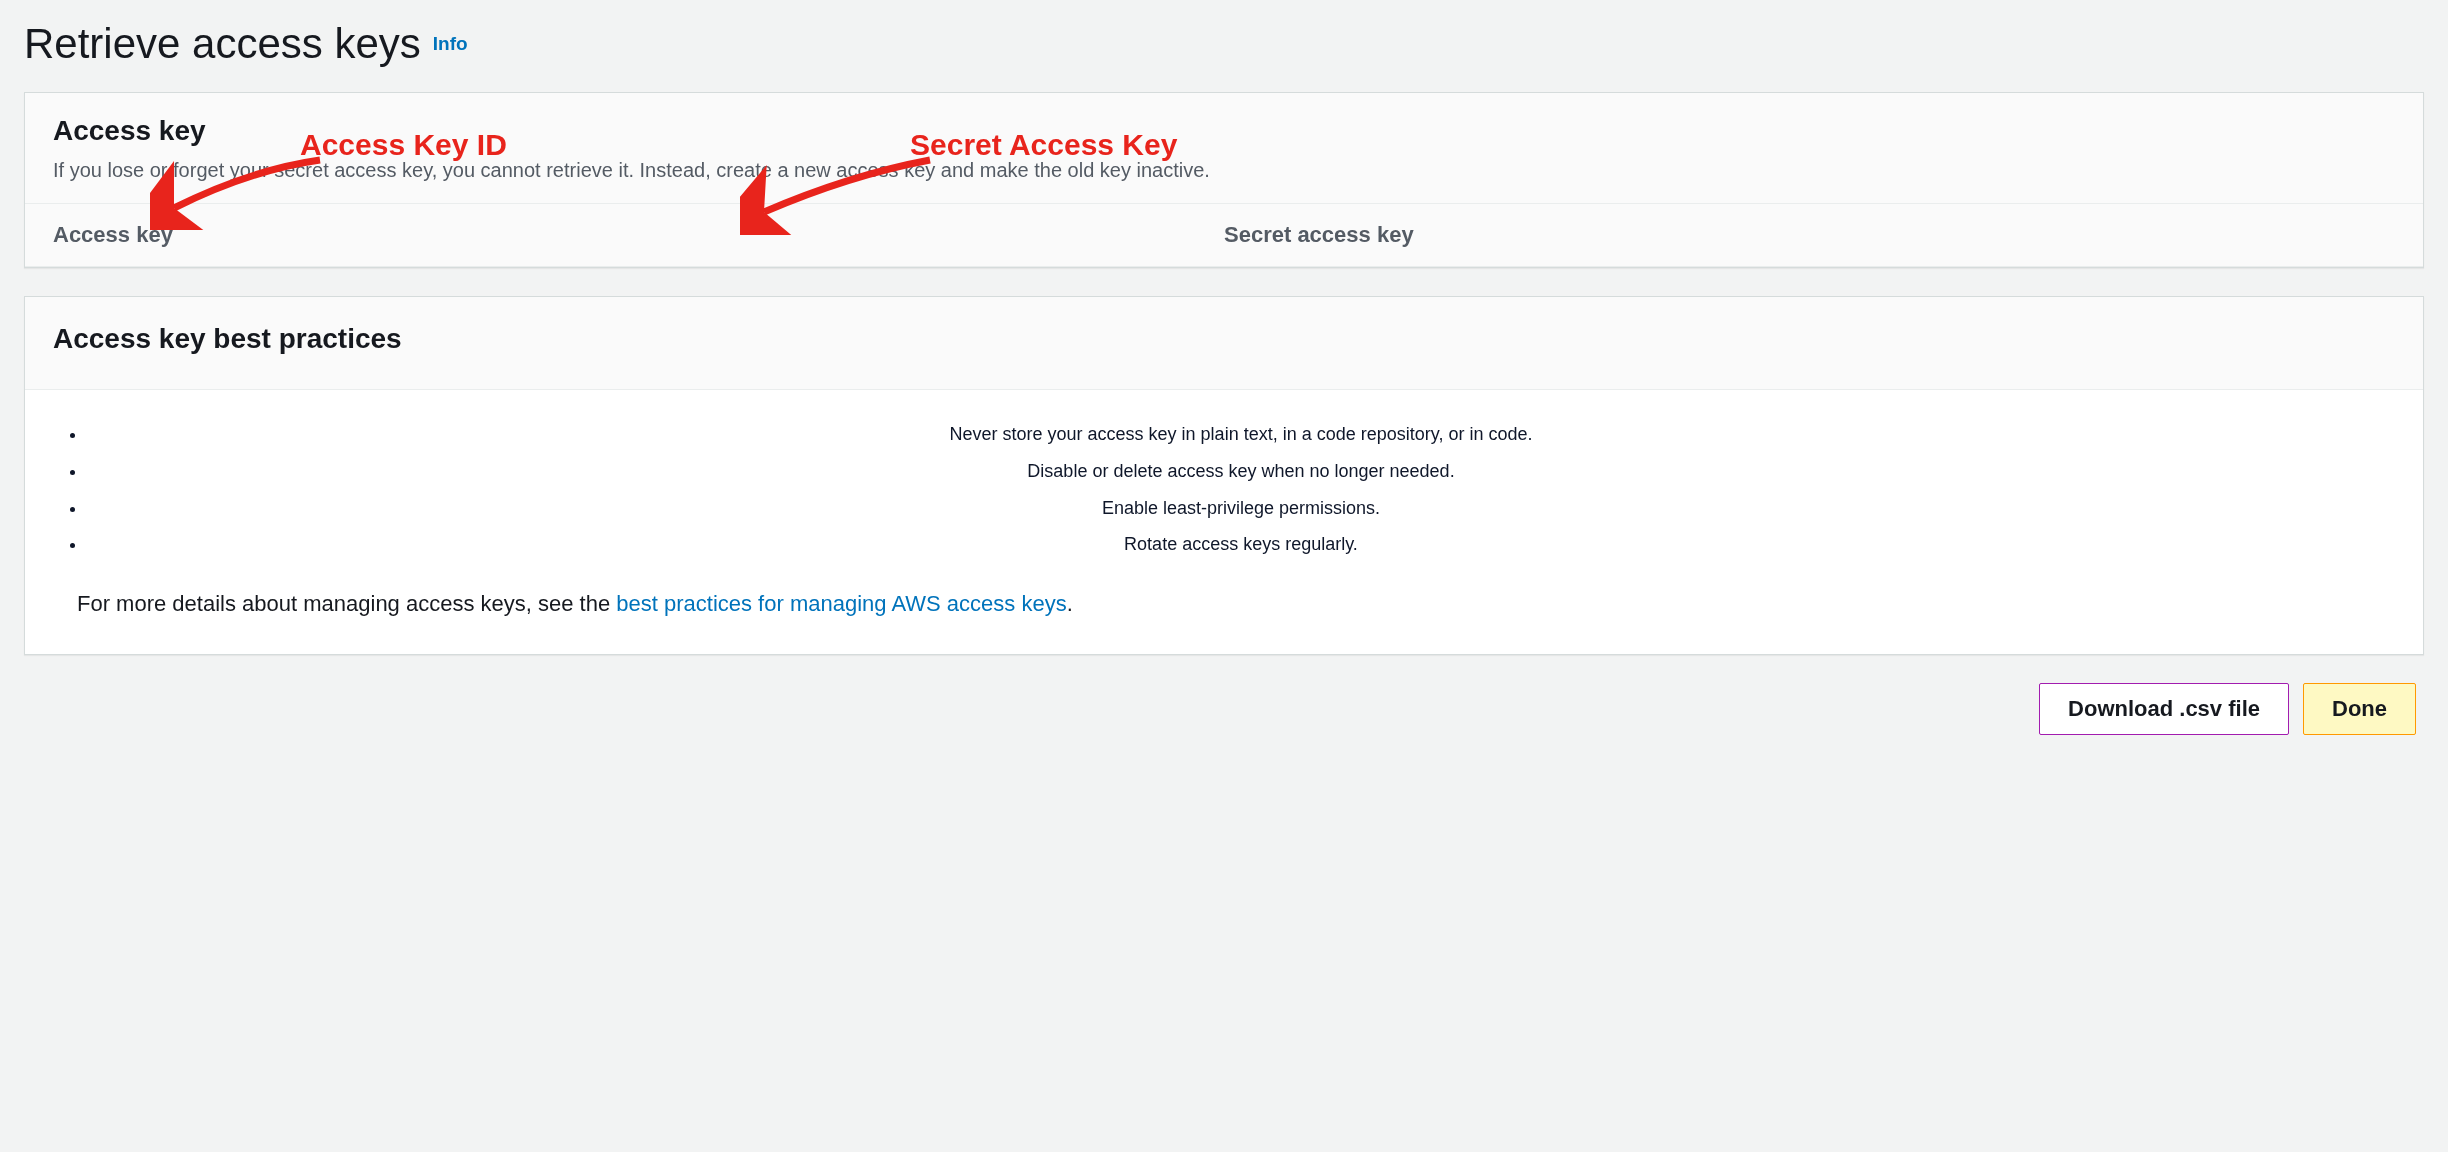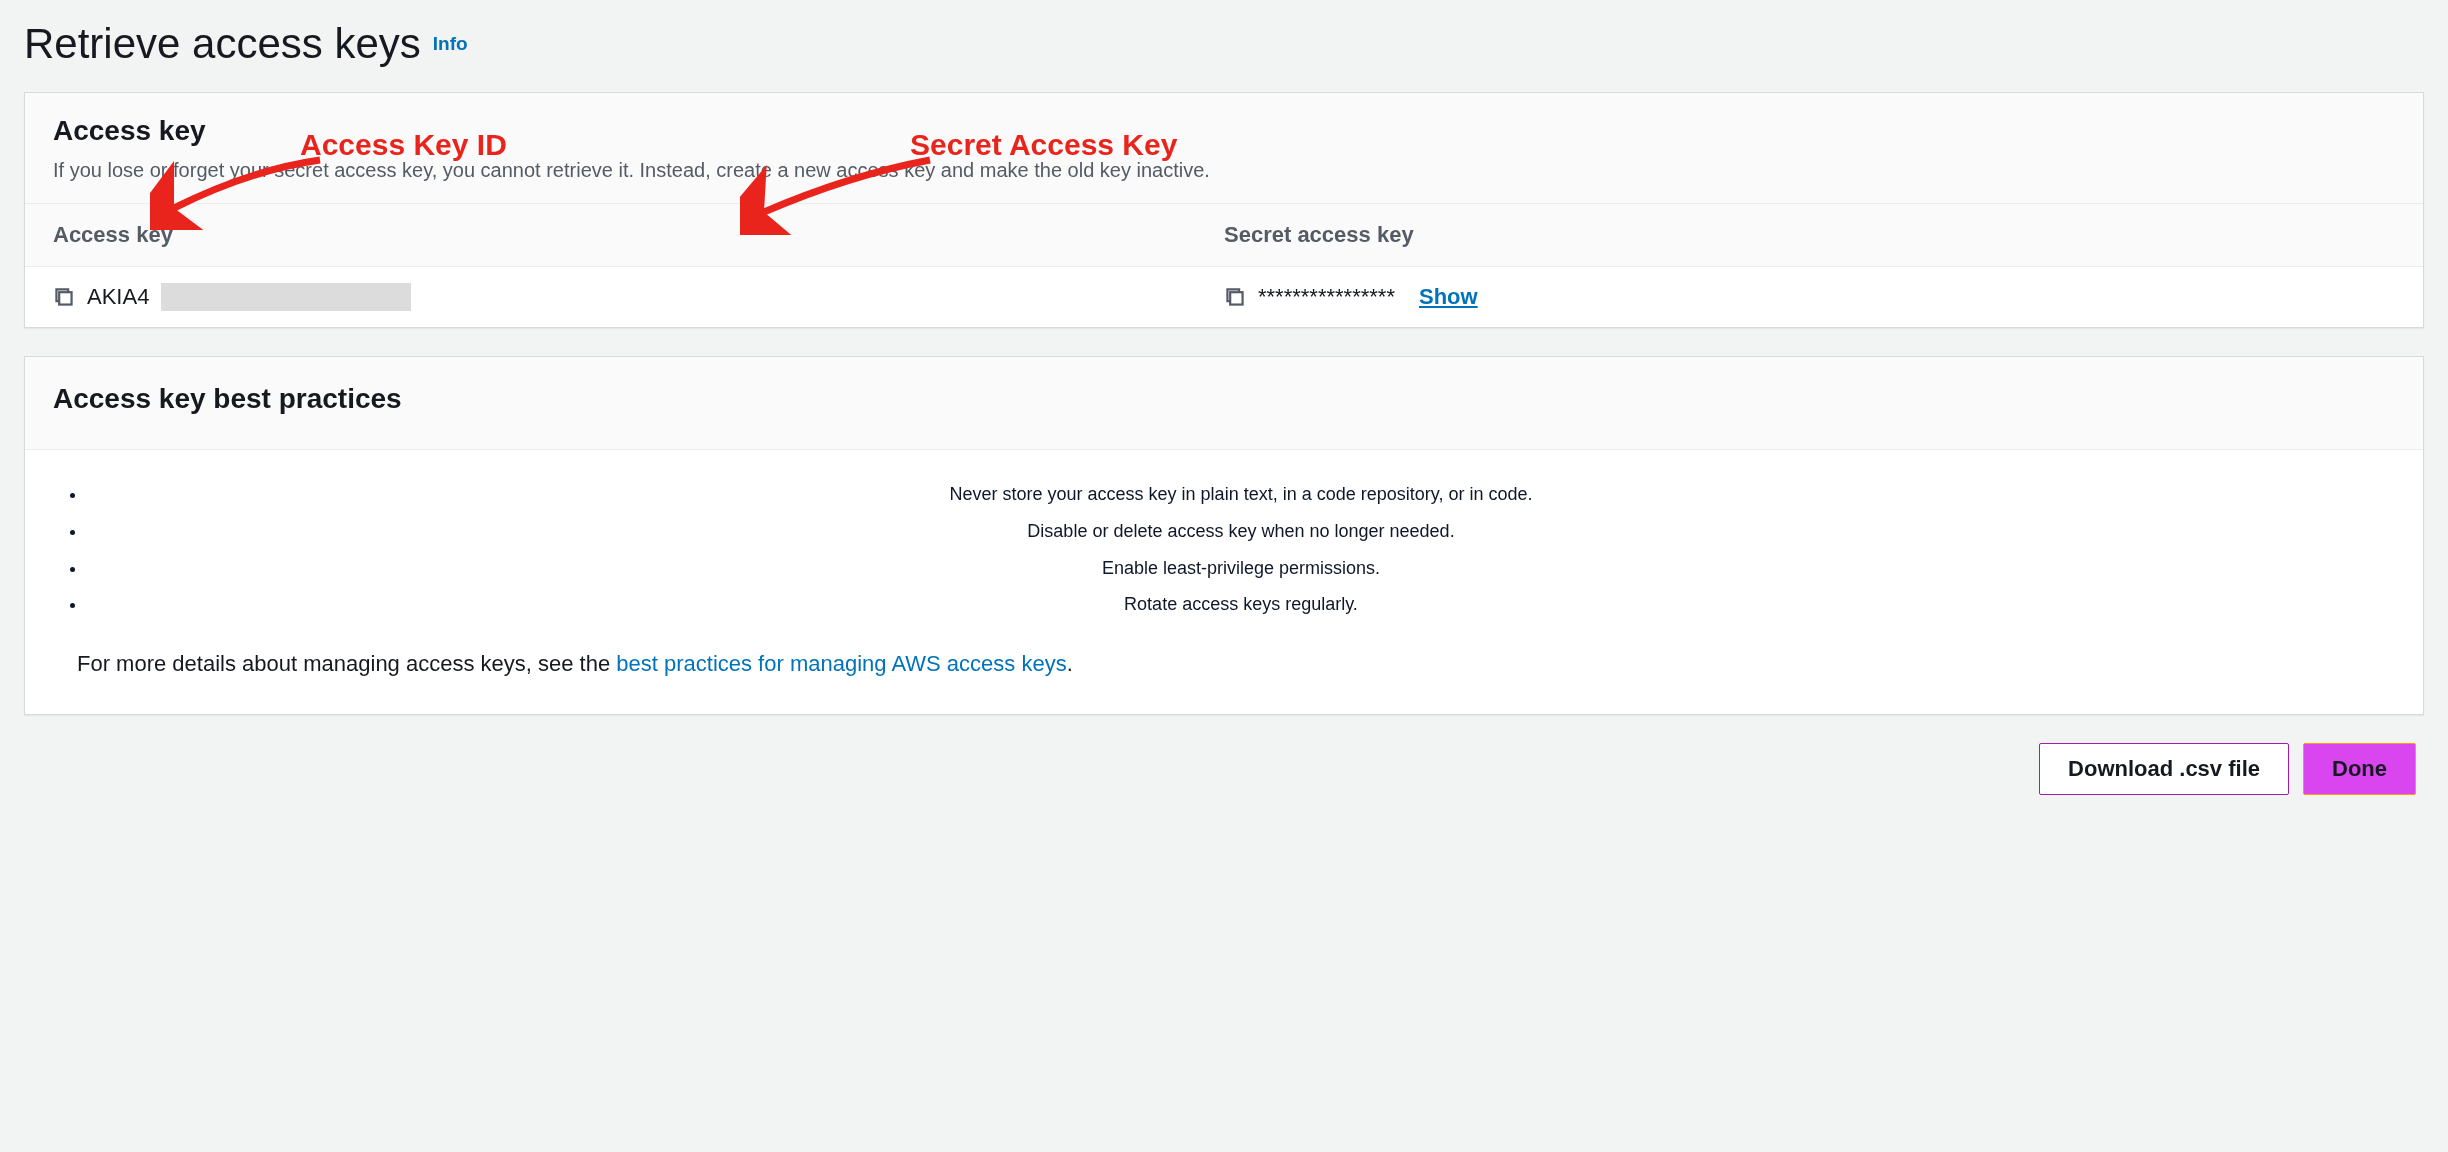--- a/index.html
+++ b/index.html
@@ -141,21 +141,21 @@
       font-weight: 700;
       border-radius: 2px;
       cursor: pointer;
     }
     .btn-secondary {
       background: #fff;
       border: 1px solid #a21caf;
       color: #16191f;
     }
     .btn-primary {
-      background: #d946ef;
+      background: #fef9c3;
       border: 1px solid #ff9900;
       color: #16191f;
     }
     .annotation {
       position: absolute;
       font-size: 30px;
       font-weight: 700;
       color: #e8241c;
       text-shadow: 0 0 1px rgba(255,255,255,0.5);
       pointer-events: none;
@@ -180,38 +180,20 @@
   <div class="panel-header">
     <div class="panel-title">Access key</div>
     <div class="panel-subtitle">If you lose or forget your secret access key, you cannot retrieve it. Instead, create a new access key and make the old key inactive.</div>
   </div>
   <div class="table-header">
     <div class="table-col">
       <span class="table-col-label">Access key</span>
     </div>
     <div class="table-col">
       <span class="table-col-label">Secret access key</span>
-    </div>
-  </div>
-  <div class="table-row">
-    <div class="cell">
-      <svg class="copy-icon" viewBox="0 0 16 16" fill="none" stroke="#545b64" stroke-width="1.6">
-        <rect x="4.5" y="4.5" width="9" height="9"></rect>
-        <path d="M11 4.5 V2.5 H2.5 V11 H4.5"></path>
-      </svg>
-      <span class="value-text">AKIA4</span>
-      <span class="blurred"></span>
-    </div>
-    <div class="cell">
-      <svg class="copy-icon" viewBox="0 0 16 16" fill="none" stroke="#545b64" stroke-width="1.6">
-        <rect x="4.5" y="4.5" width="9" height="9"></rect>
-        <path d="M11 4.5 V2.5 H2.5 V11 H4.5"></path>
-      </svg>
-      <span class="value-text">****************</span>
-      <span class="show-link">Show</span>
     </div>
   </div>
 </div>
 
 <div class="panel panel2">
   <div class="panel-header">
     <div class="panel-title">Access key best practices</div>
   </div>
   <div class="panel-body">
     <ul class="practices-list">

